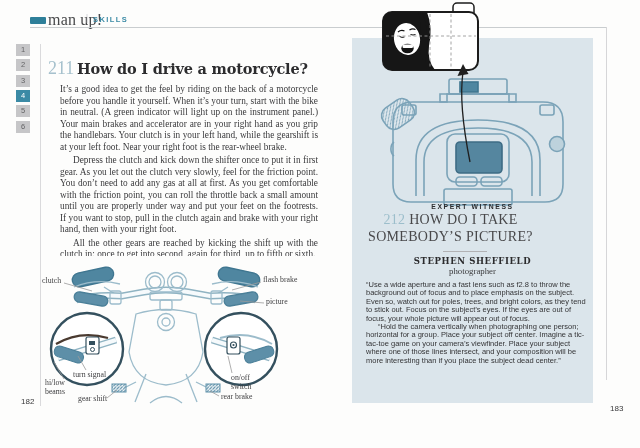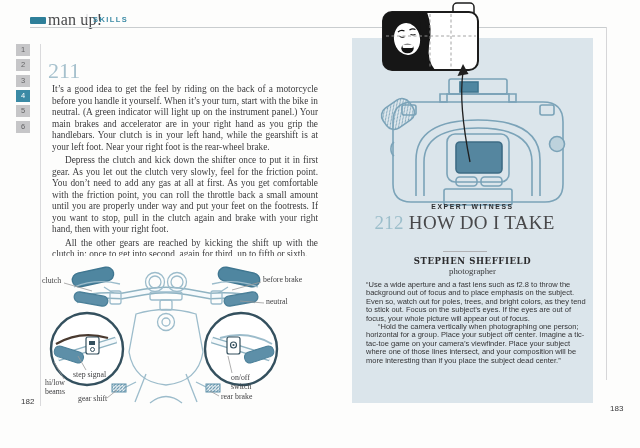--- a/index.html
+++ b/index.html
@@ -17,40 +17,40 @@
 
   
   .navbox{left:16px;width:14px;height:12px;background:#c6c6c8;color:#636365;
           font-family:"Liberation Sans",sans-serif;font-size:7.5px;line-height:12px;
           text-align:center;}
   .navbox.active{background:#3b8aa5;color:#ffffff;}
   .left-rule{left:40px;top:44px;width:1px;height:362px;background:#dadadc;}
   .right-rule{left:606px;top:27px;width:1px;height:353px;background:#d6d6d8;}
 
   
-  .item-num{left:48px;top:58px;font-size:22px;color:#a6c1cd;}
+  .item-num{left:48px;top:58px;font-size:18px;color:#a6c1cd;}
   .article-title{left:77px;top:60px;width:250px;font-family:"DejaVu Serif",serif;
                  font-weight:bold;font-size:14.5px;color:#2c2c2e;letter-spacing:-.2px;}
   .body-copy{left:48px;top:84px;width:270px;height:172px;overflow:hidden;
              font-size:9.3px;line-height:11.5px;text-align:justify;color:#3a3a3c;}
-  .body-copy p{margin:0 0 2px 4px;}
+  .body-copy p{margin:0 0 2px 12px;}
   .body-copy p + p{text-indent:13px;}
 
   
   .dlabel{font-size:7.8px;color:#3e3e40;line-height:8.6px;z-index:3;}
 
   .caption{left:28px;top:412px;width:300px;font-size:7.6px;color:#4ba0b4;}
   .pagenum{font-size:8px;color:#39393b;font-family:"Liberation Sans",sans-serif;}
 
   
   .panel{left:352px;top:38px;width:241px;height:365px;background:#dbe5eb;}
   .eyebrow{left:352px;top:203px;width:241px;text-align:center;
            font-family:"Liberation Sans",sans-serif;font-weight:bold;font-size:6.8px;
            letter-spacing:1.6px;color:#2d2d2f;}
-  .rp-title{left:366px;width:197px;text-align:center;font-size:19px;color:#48484a;
+  .rp-title{left:352px;width:197px;text-align:center;font-size:14px;color:#48484a;
             letter-spacing:.3px;}
   .rp-title .num{color:#9cbecb;}
   .rp-divider{left:443px;top:251px;width:44px;height:1px;background:#b2b2b4;}
   .expert-name{left:352px;top:256px;width:241px;text-align:center;
                font-family:"DejaVu Serif",serif;font-weight:bold;font-size:8.5px;
                letter-spacing:.6px;color:#2b2b2d;}
   .expert-role{left:352px;top:266px;width:241px;text-align:center;font-size:8.8px;color:#3a3a3c;}
   .quote{left:366px;top:281px;width:224px;height:119px;overflow:hidden;
          font-family:"Liberation Sans",sans-serif;font-size:7.5px;line-height:8.4px;color:#343436;}
   .quote p{margin:0;}
@@ -71,20 +71,21 @@
 
   <div class="abs navbox" style="top:44px">1</div>
   <div class="abs navbox" style="top:59.3px">2</div>
   <div class="abs navbox" style="top:74.6px">3</div>
   <div class="abs navbox active" style="top:89.9px">4</div>
   <div class="abs navbox" style="top:105.2px">5</div>
   <div class="abs navbox" style="top:120.5px">6</div>
   <div class="abs left-rule"></div>
 
   <div class="abs item-num">211</div>
+  <div class="abs article-title">How do I drive a motorcycle?</div>
   <div class="abs body-copy">
     <p>It’s a good idea to get the feel by riding on the back of a motorcycle before you handle it yourself. When it’s your turn, start with the bike in neutral. (A green indicator will light up on the instrument panel.) Your main brakes and accelerator are in your right hand as you grip the handlebars. Your clutch is in your left hand, while the gearshift is at your left foot. Near your right foot is the rear-wheel brake.</p>
     <p>Depress the clutch and kick down the shifter once to put it in first gear. As you let out the clutch very slowly, feel for the friction point. You don’t need to add any gas at all at first. As you get comfortable with the friction point, you can roll the throttle back a small amount until you are properly under way and put your feet on the footrests. If you want to stop, pull in the clutch again and brake with your right hand, then with your right foot.</p>
     <p>All the other gears are reached by kicking the shift up with the clutch in: once to get into second, again for third, up to fifth or sixth.</p>
   </div>
 
   <svg class="abs" style="left:14px;top:252px" width="308" height="160" viewBox="0 0 308 160">
     <defs>
       <pattern id="stripe" patternUnits="userSpaceOnUse" width="3.2" height="3.2">
         <rect width="3.2" height="3.2" fill="#ffffff"></rect>
@@ -163,23 +164,23 @@
       <line x1="250" y1="51" x2="226" y2="49"></line>
       <line x1="72" y1="118" x2="64" y2="104"></line>
       <line x1="50" y1="127" x2="40" y2="110"></line>
       <line x1="93" y1="146" x2="103" y2="138"></line>
       <line x1="218" y1="121" x2="214" y2="104"></line>
       <line x1="205" y1="144" x2="196" y2="139"></line>
     </g>
   </svg>
 
   <div class="abs dlabel" style="left:42px;top:277px">clutch</div>
-  <div class="abs dlabel" style="left:263px;top:276px">before brake</div>
-  <div class="abs dlabel" style="left:266px;top:298px">neutral</div>
-  <div class="abs dlabel" style="left:73px;top:371px">step signal</div>
+  <div class="abs dlabel" style="left:263px;top:276px">flash brake</div>
+  <div class="abs dlabel" style="left:266px;top:298px">picture</div>
+  <div class="abs dlabel" style="left:73px;top:371px">turn signal</div>
   <div class="abs dlabel" style="left:45px;top:379px;width:26px">hi/low beams</div>
   <div class="abs dlabel" style="left:78px;top:395px">gear shift</div>
   <div class="abs dlabel" style="left:231px;top:374px;width:30px">on/off switch</div>
   <div class="abs dlabel" style="left:221px;top:393px">rear brake</div>
 
   <div class="abs pagenum" style="left:21px;top:397px">182</div>
 
   <div class="abs panel"></div>
   <div class="abs right-rule"></div>
 
@@ -237,20 +238,21 @@
       <path d="M118,162 C112,132 107,100 111,72" stroke="#1f1f1f" stroke-width="1.3" fill="none"></path>
       <polygon points="111,64 105.5,76 116.5,74" fill="#1f1f1f"></polygon>
     </g>
   </svg>
 
   <div class="abs eyebrow">EXPERT WITNESS</div>
   <div class="abs rp-title" style="top:212px">
     <span class="num">212</span>
     <span>HOW DO I TAKE</span>
   </div>
+  <div class="abs rp-title" style="top:229px">SOMEBODY’S PICTURE?</div>
   <div class="abs rp-divider"></div>
   <div class="abs expert-role">photographer</div>
   <div class="abs expert-name">STEPHEN SHEFFIELD</div>
   <div class="abs quote">
     <p>“Use a wide aperture and a fast lens such as f2.8 to throw the background out of focus and to place emphasis on the subject. Even so, watch out for poles, trees, and bright colors, as they tend to stick out. Focus on the subject’s eyes. If the eyes are out of focus, your whole picture will appear out of focus.</p>
     <p>“Hold the camera vertically when photographing one person; horizontal for a group. Place your subject off center. Imagine a tic-tac-toe game on your camera’s viewfinder. Place your subject where one of those lines intersect, and your composition will be more interesting than if you place the subject dead center.”</p>
   </div>
   <div class="abs pagenum" style="left:610px;top:404px">183</div>
 
 </div>

